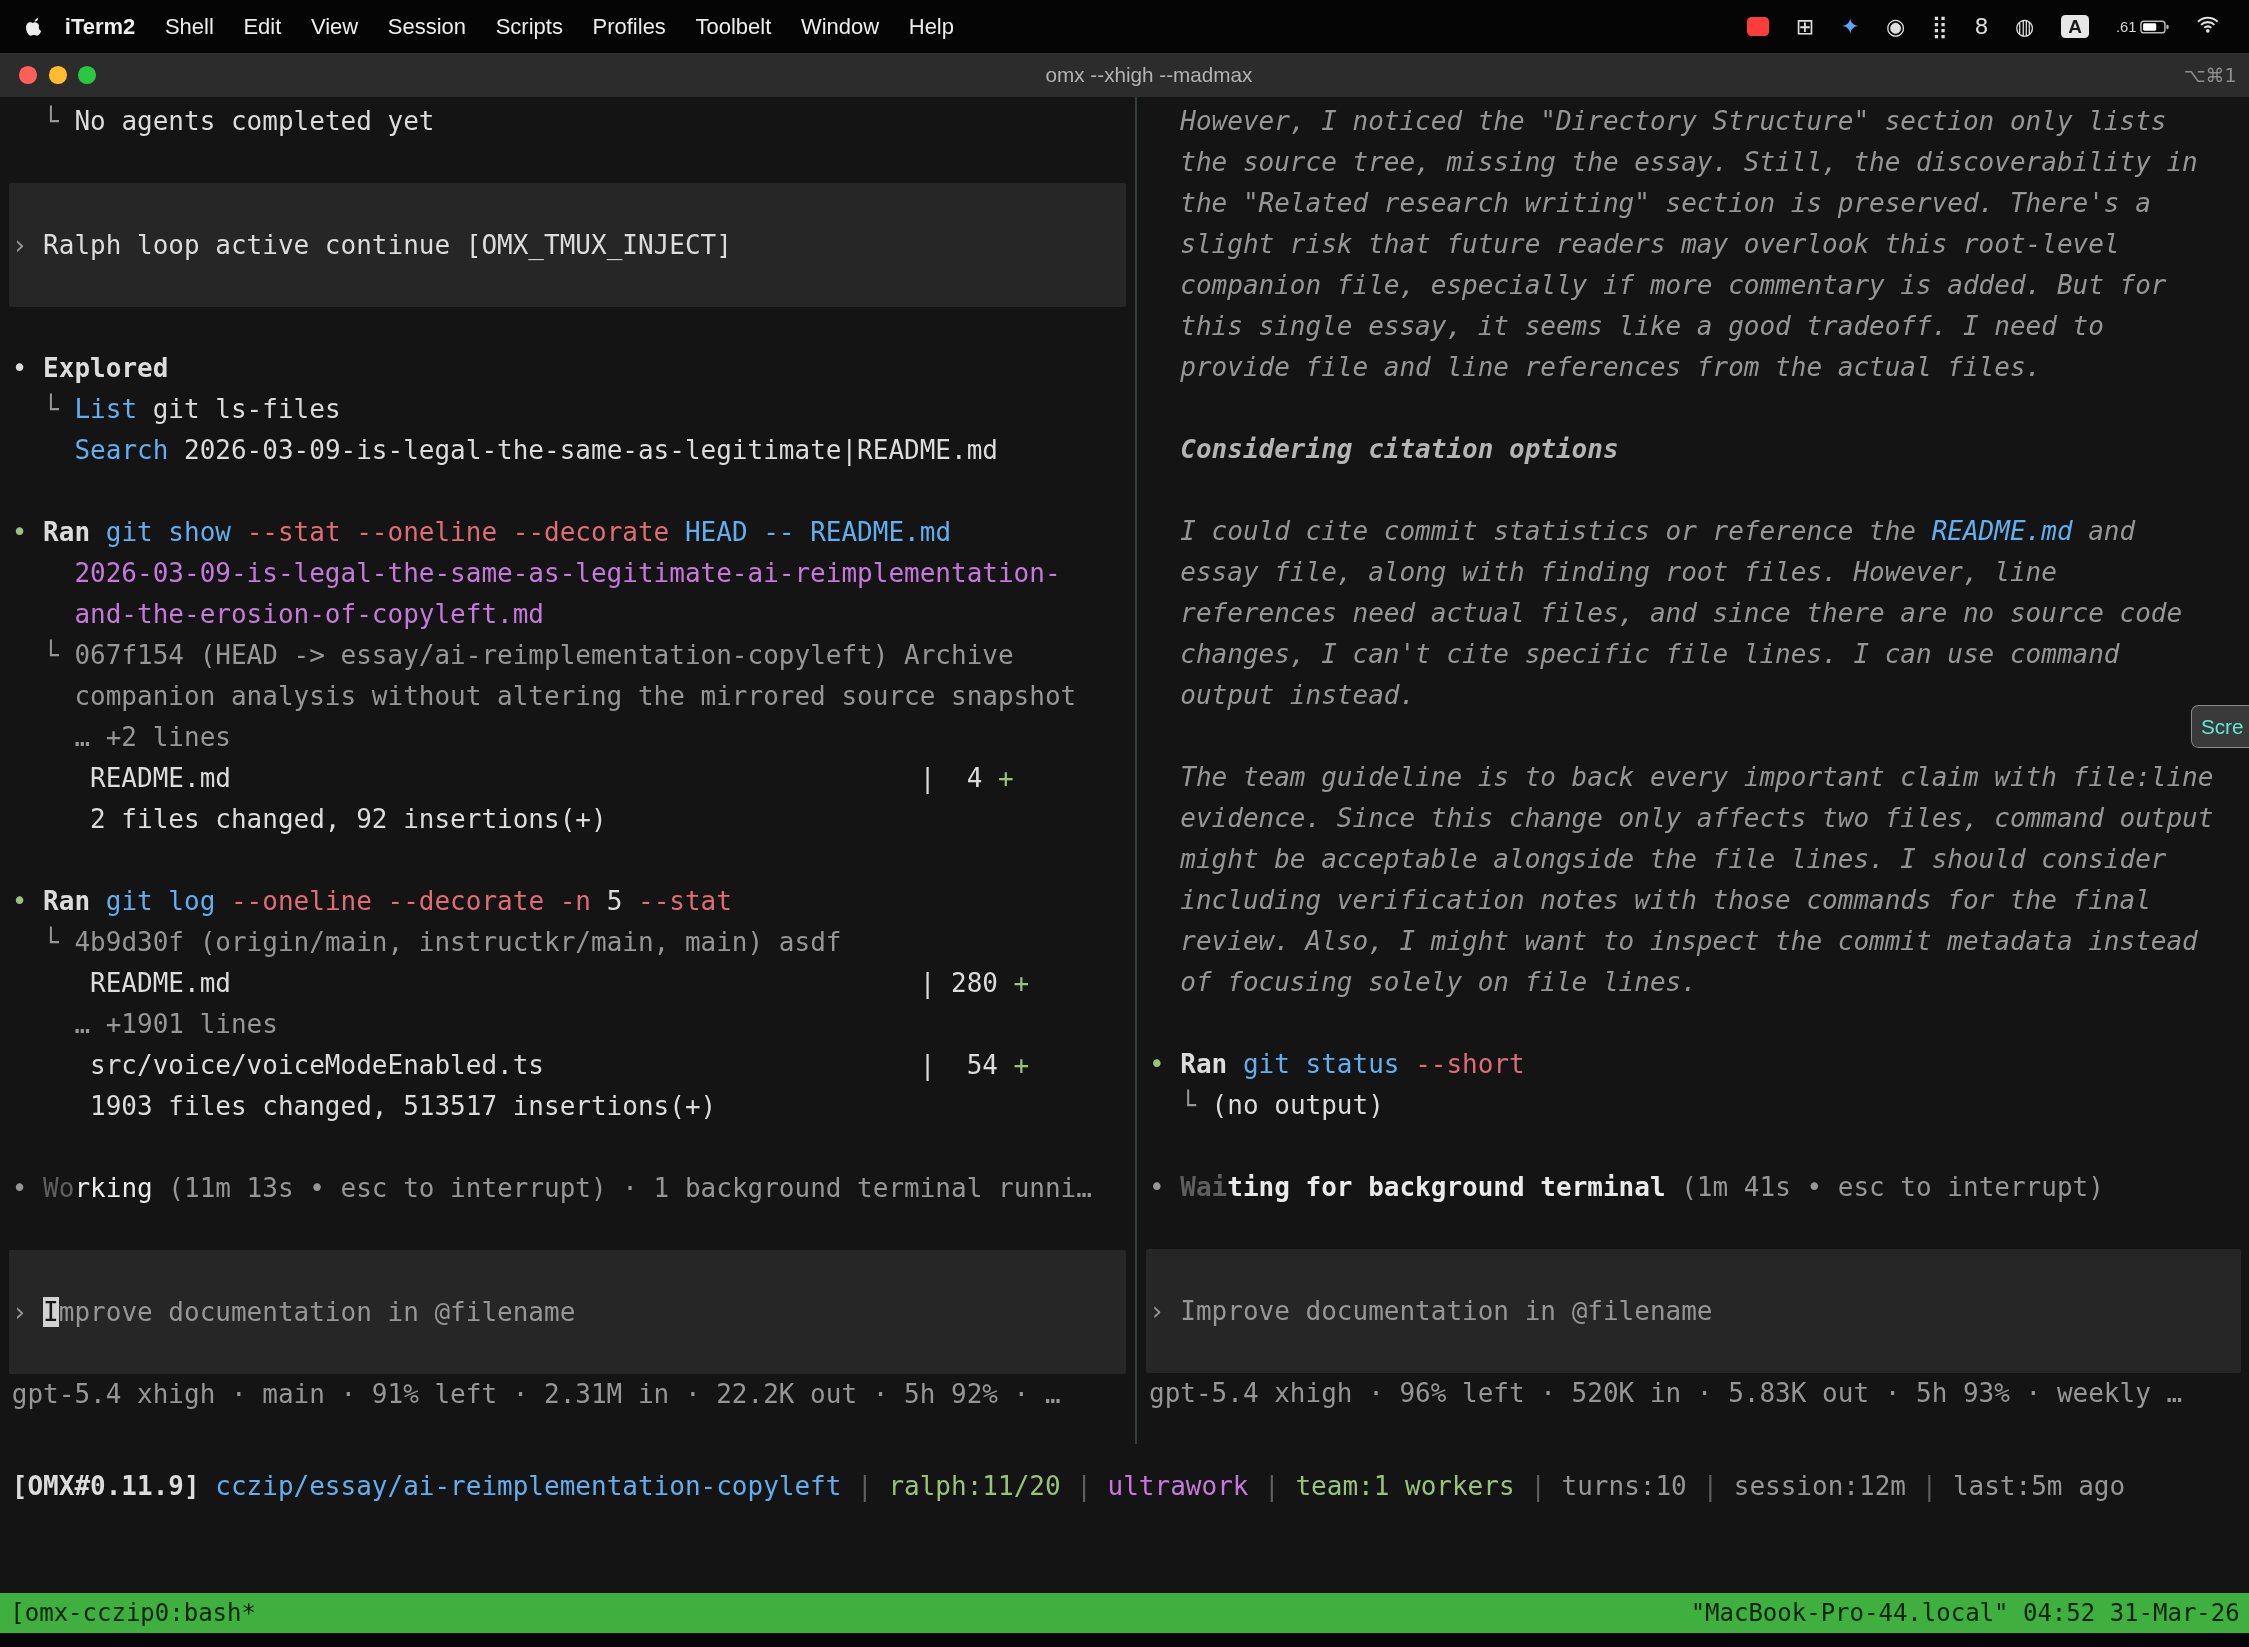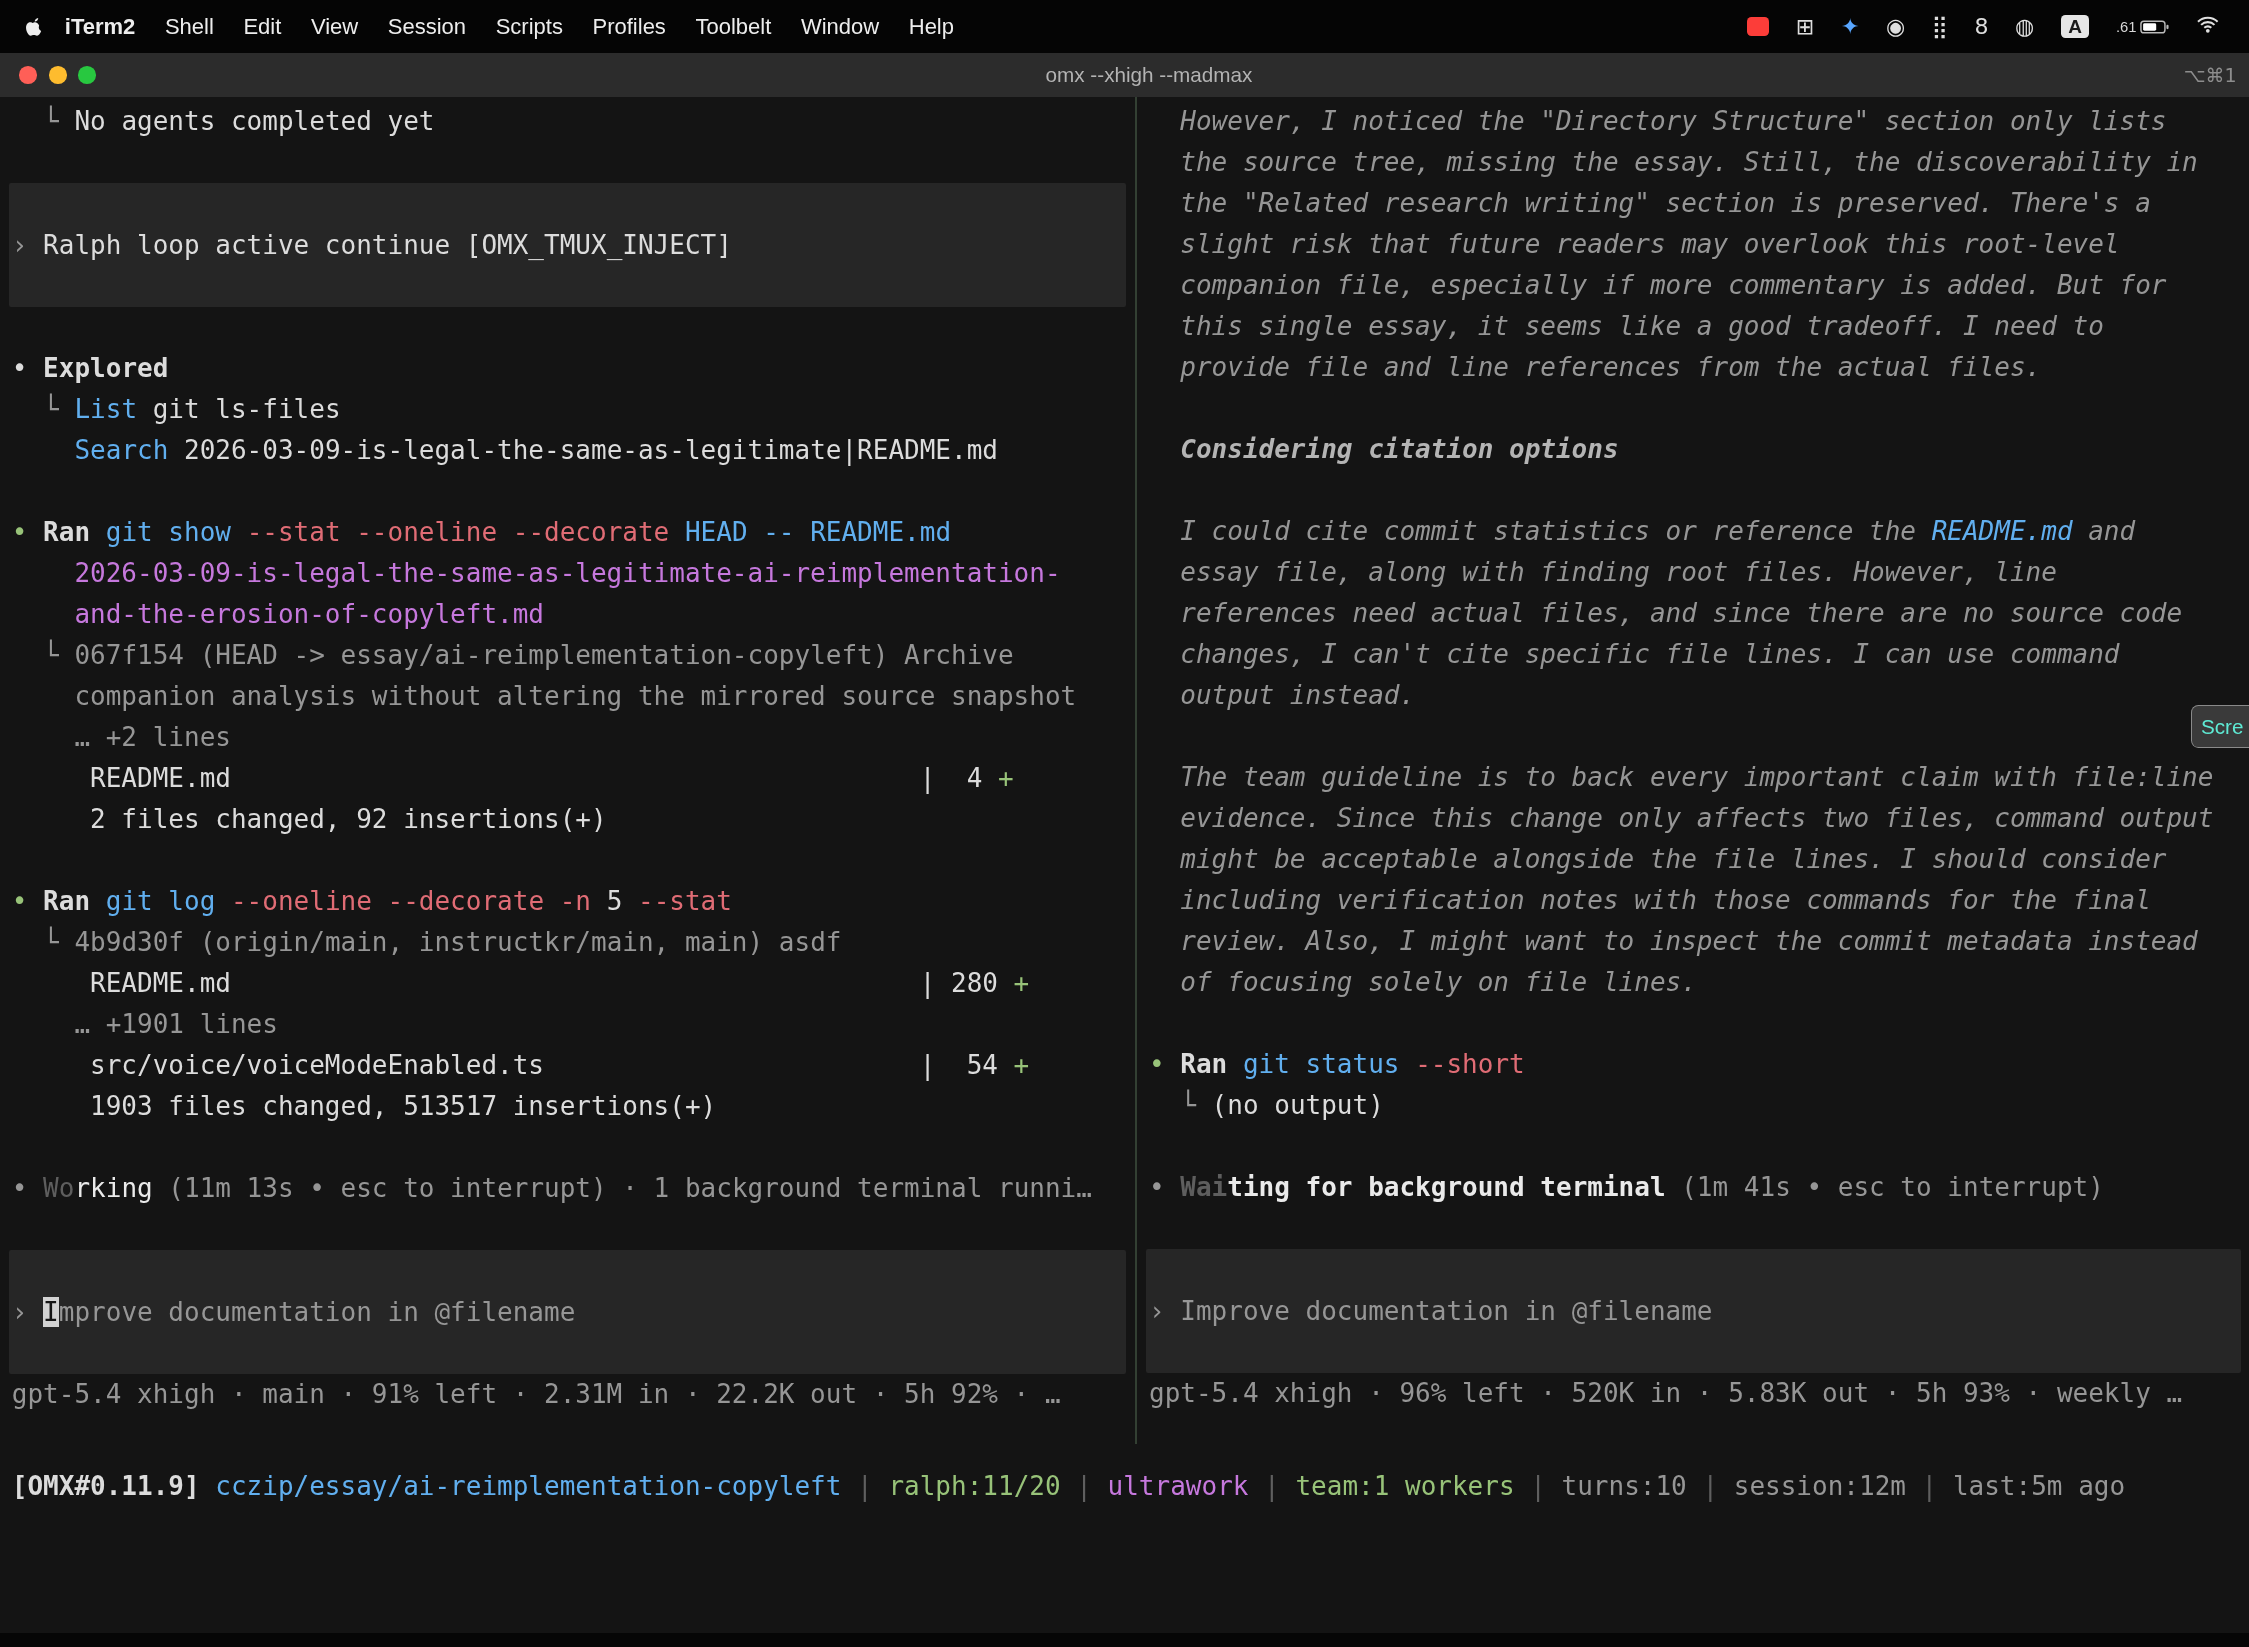--- a/index.html
+++ b/index.html
@@ -195,17 +195,21 @@
           <div class="row"><span class="c-gray">gpt-5.4 xhigh · 96% left · 520K in · 5.83K out · 5h 93% · weekly …</span></div>
         </div>
     </div>
 
     <div class="omx-line" id="omx-line"><span class="c-fg" style="font-weight: bold;">[OMX#0.11.9]</span><span class="c-fg"> </span><span class="c-blue">cczip/essay/ai-reimplementation-copyleft</span><span class="c-dgray"> | </span><span class="c-green">ralph:11/20</span><span class="c-dgray"> | </span><span class="c-magenta">ultrawork</span><span class="c-dgray"> | </span><span class="c-green">team:1 workers</span><span class="c-dgray"> | </span><span class="c-gray">turns:10</span><span class="c-dgray"> | </span><span class="c-gray">session:12m</span><span class="c-dgray"> | </span><span class="c-gray">last:5m ago</span></div>
 
     <div class="notification">
       <span>Scre</span>
     </div>
 
+    <div class="tmux-bar">
+      <span>[omx-cczip0:bash*</span>
+      <span>"MacBook-Pro-44.local" 04:52 31-Mar-26</span>
+    </div>
     <div class="below-bar"></div>
   </div>
 
 </div>
 
 
 </body></html>

